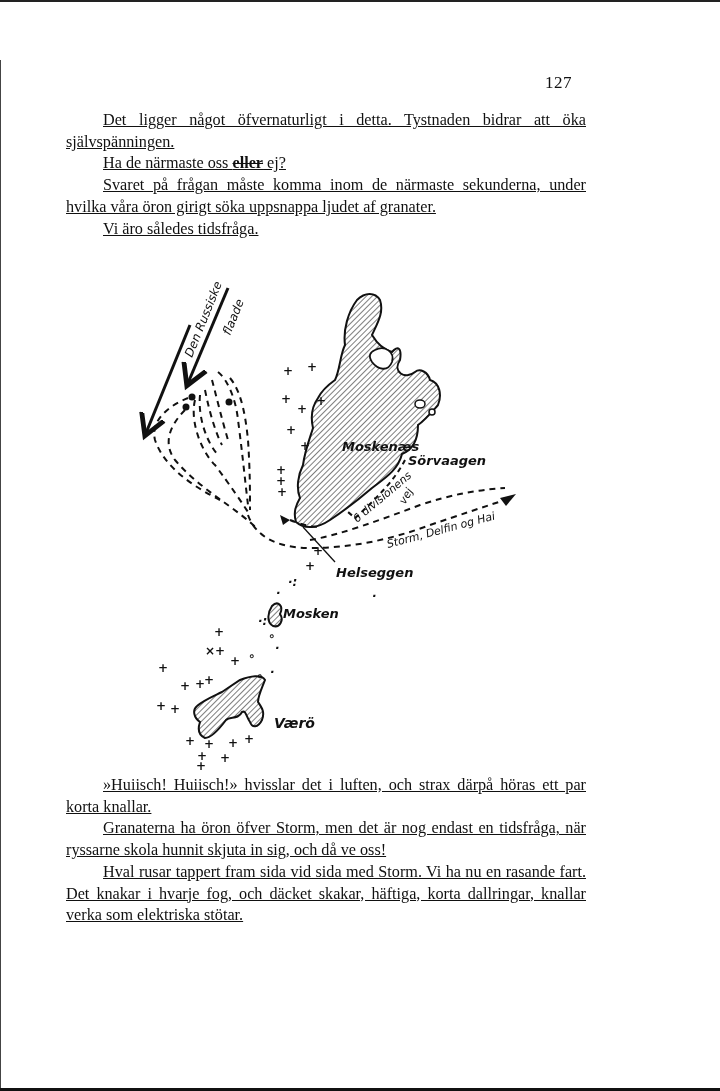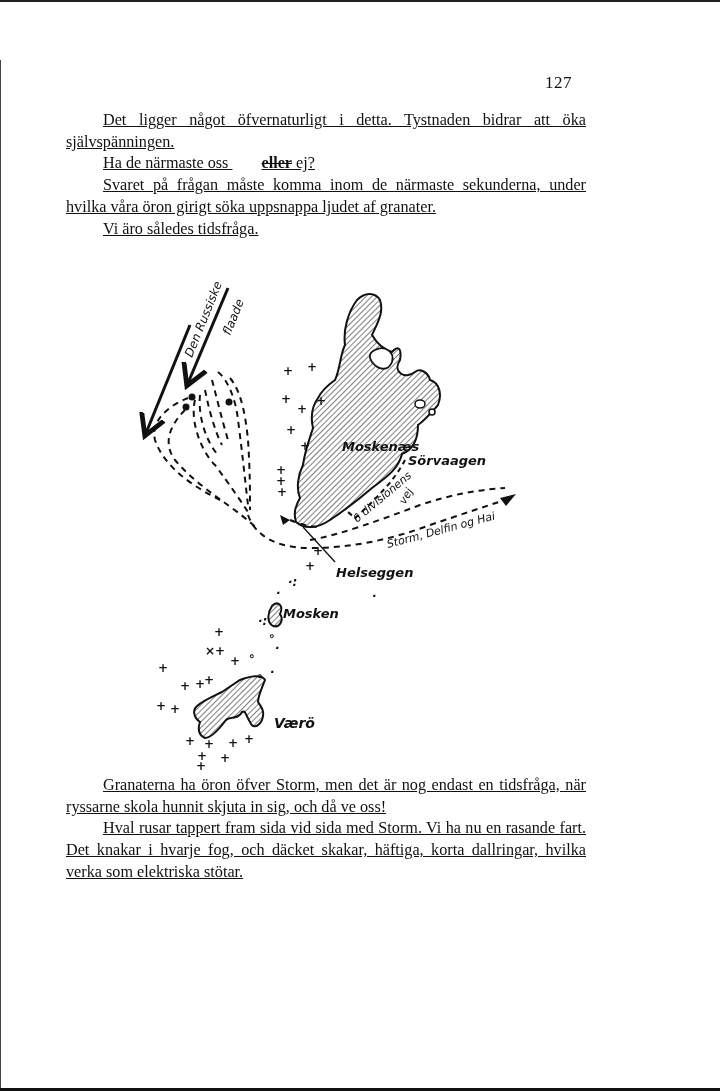--- a/index.html
+++ b/index.html
@@ -8,21 +8,21 @@
       font-family: "Liberation Serif", "DejaVu Serif", serif; color: #111;
     }
     .scan-border-top { position: absolute; left: 0; top: 0; width: 720px; height: 2px; background: #222; }
     .scan-border-bottom { position: absolute; left: 0; top: 1088px; width: 720px; height: 3px; background: #111; }
     .scan-border-left { position: absolute; left: 0; top: 60px; width: 1px; height: 1030px; background: #444; }
     .page-number { position: absolute; left: 537px; top: 73px; font-size: 17px; letter-spacing: 0.5px; margin-left: 8px; }
     .text-block { position: absolute; left: 66px; width: 520px; font-size: 16.2px; line-height: 21.7px; }
     .text-block p { margin: 0; text-indent: 37px; text-align: justify; text-align-last: left; text-decoration: underline; }
     #top-text { top: 110px; }
     #bottom-text { top: 775px; }
-    .strike { text-decoration: line-through; font-weight: bold; margin-left: 29px; }
+    .strike { text-decoration: line-through; font-weight: bold; }
     .map { position: absolute; left: 130px; top: 265px; width: 440px; height: 510px; }
     .map text { font-family: "DejaVu Sans", sans-serif; font-style: italic; fill: #111; }
   </style>
 </head>
 <body>
 
 <div class="scan-border-top"></div>
 <div class="scan-border-left"></div>
 <div class="scan-border-bottom"></div>
 
@@ -131,15 +131,16 @@
   </g>
 
   <path d="M272,606 C278,600 284,606 280,614 C284,620 280,628 273,626 C266,622 268,612 272,606 Z" fill="url(#hatch)" stroke="#111" stroke-width="2"></path>
   <text x="283" y="618" font-size="13" font-weight="bold">Mosken</text>
 
   <path d="M240,680 C250,676 262,674 265,680 C262,688 258,696 258,702 C262,708 265,712 262,720 C258,728 252,728 250,722 C246,716 246,710 242,712 C238,720 230,716 226,720 C220,728 212,738 205,738 C198,735 198,728 200,722 C194,718 192,710 197,706 C204,700 214,696 222,692 C228,688 234,684 240,680 Z" fill="url(#hatch)" stroke="#111" stroke-width="2"></path>
   <text x="274" y="728" font-size="14" font-weight="bold">Værö</text>
 </svg>
 
 <div class="text-block" id="bottom-text">
+  <p>»Huiisch! Huiisch!» hvisslar det i luften, och strax därpå höras ett par korta knallar.</p>
   <p>Granaterna ha öron öfver Storm, men det är nog endast en tidsfråga, när ryssarne skola hunnit skjuta in sig, och då ve oss!</p>
-  <p>Hval rusar tappert fram sida vid sida med Storm.  Vi ha nu en rasande fart.  Det knakar i hvarje fog, och däcket skakar, häftiga, korta dallringar, hvilka verka som elektriska stötar.</p>
+  <p>Hval rusar tappert fram sida vid sida med Storm.  Vi ha nu en rasande fart.  Det knakar i hvarje fog, och däcket skakar, häftiga, korta dallringar, knallar verka som elektriska stötar.</p>
 </div>
 
 </body></html>

